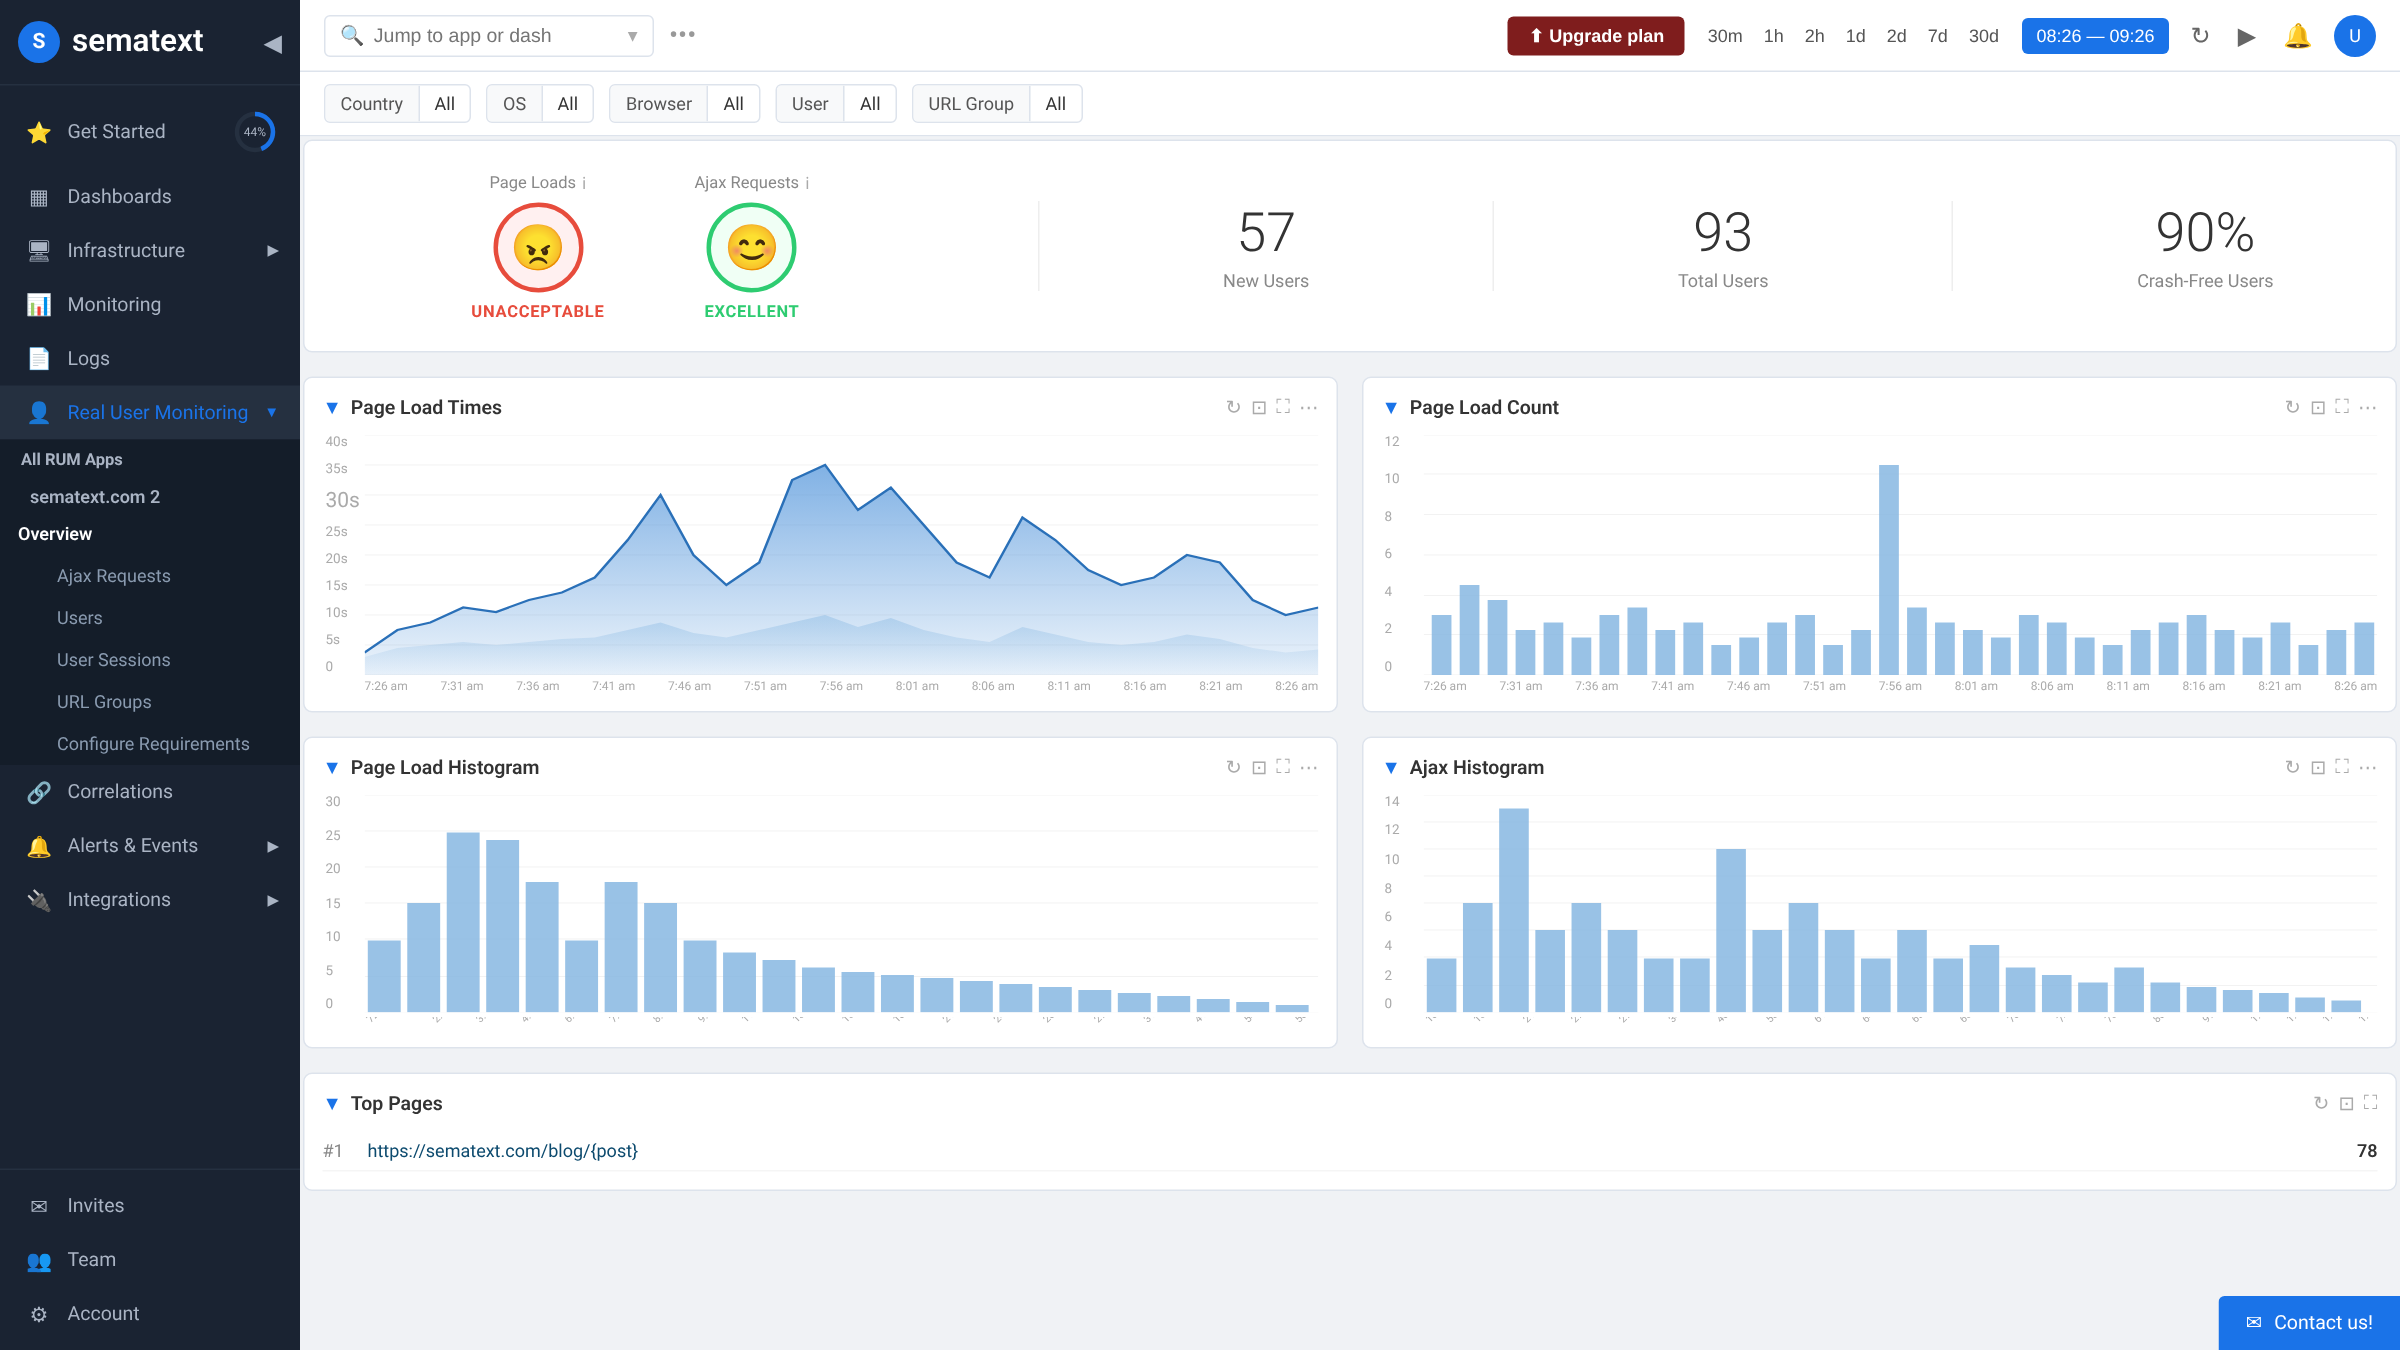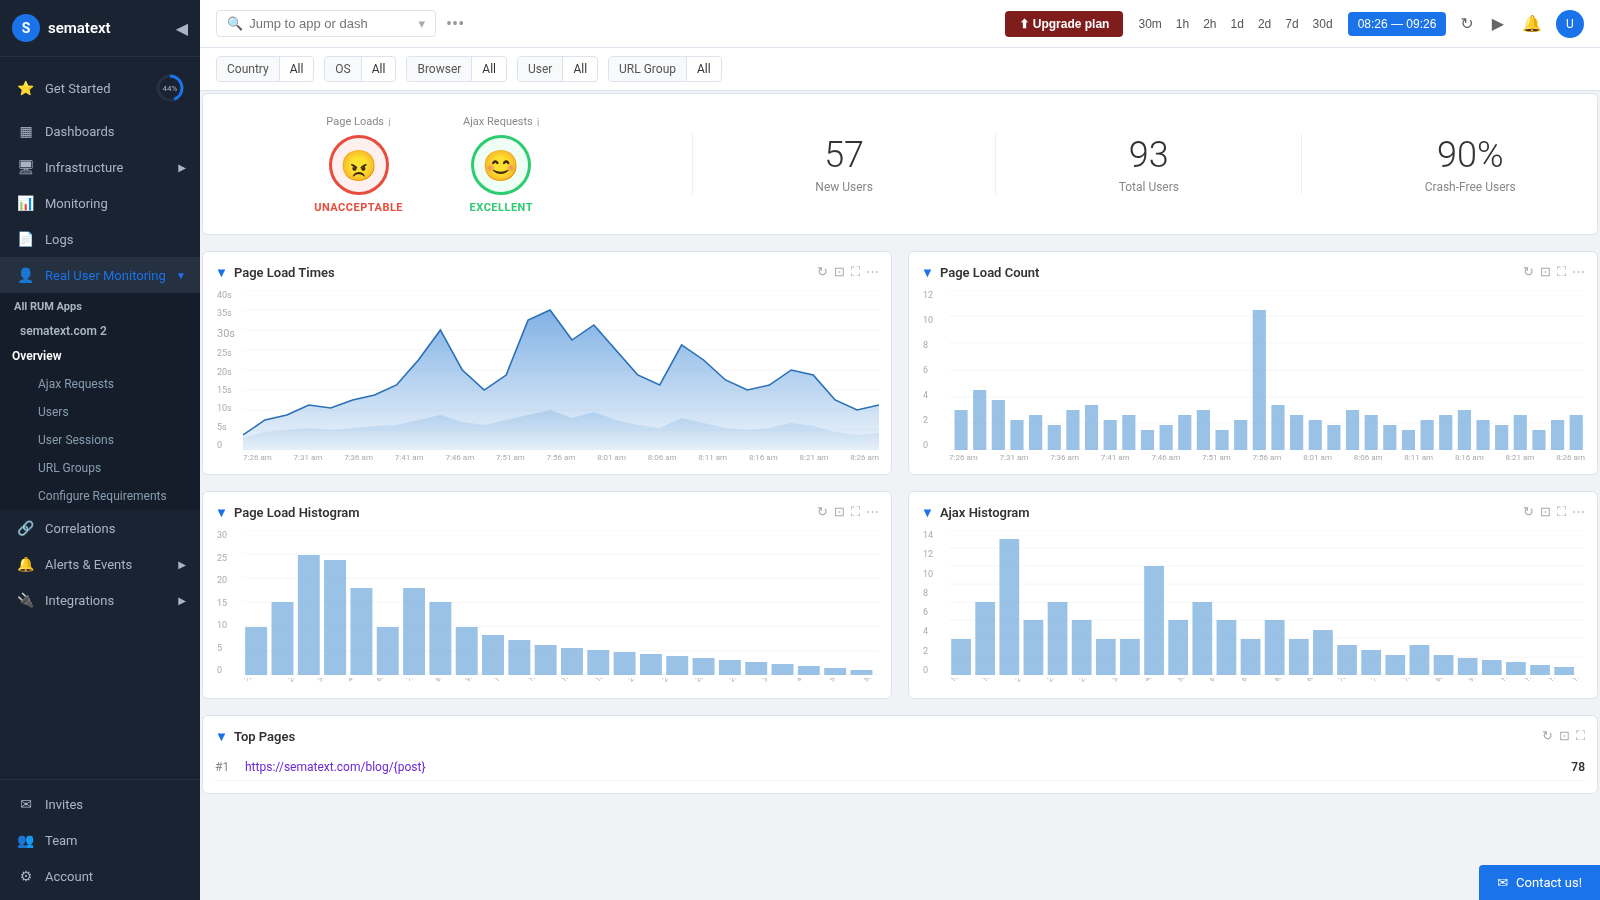--- a/index.html
+++ b/index.html
@@ -3,21 +3,21 @@
   <meta charset="utf-8">
   <style>
     * { box-sizing: border-box; margin: 0; padding: 0; }
     body { font-family: -apple-system, BlinkMacSystemFont, 'Segoe UI', Roboto, sans-serif; background: #f0f2f5; display: flex; height: 900px; overflow: hidden; font-size: 13px; }
 
     
     #sidebar {
       width: 200px; min-width: 200px; background: #1a2332; color: #aab4c4; display: flex; flex-direction: column; height: 900px; overflow-y: auto; position: relative;
     }
     .sidebar-logo { display: flex; align-items: center; padding: 14px 12px; border-bottom: 1px solid #253040; }
-    .logo-text { color: #fff; font-size: 15px; font-weight: 600; margin-left: 8px; }
+    .logo-text { color: #fff; font-size: 21px; font-weight: 600; margin-left: 8px; }
     .sidebar-collapse-btn { margin-left: auto; color: #aab4c4; cursor: pointer; font-size: 16px; }
 
     .sidebar-nav { flex: 1; padding: 6px 0; }
     .nav-item { display: flex; align-items: center; padding: 9px 14px; cursor: pointer; color: #aab4c4; font-size: 13px; border-left: 3px solid transparent; }
     .nav-item.active { color: #fff; background: #253040; }
     .nav-item .nav-icon { width: 18px; height: 18px; margin-right: 10px; display: flex; align-items: center; justify-content: center; font-size: 14px; flex-shrink: 0; }
     .nav-item .chevron { margin-left: auto; font-size: 10px; }
 
     .sub-nav { background: #141d29; }
     .sub-nav-item { display: flex; align-items: center; padding: 7px 14px 7px 38px; cursor: pointer; color: #8a9bb0; font-size: 12px; }
@@ -86,21 +86,21 @@
     
     svg.chart { width: 100%; height: 100%; }
 
     
     .top-pages-card { background: #fff; border-radius: 6px; border: 1px solid #dde3ec; padding: 12px; }
     .top-pages-header { display: flex; align-items: center; margin-bottom: 10px; }
     .top-pages-nav { display: flex; justify-content: space-between; align-items: center; padding: 4px 0 8px; border-bottom: 1px solid #eee; margin-bottom: 8px; }
     .top-pages-nav-btn { color: #888; font-size: 12px; cursor: pointer; }
     .page-row { display: flex; align-items: center; padding: 6px 0; border-bottom: 1px solid #f5f5f5; font-size: 12px; }
     .page-num { color: #888; width: 30px; }
-    .page-url { color: #6d28d9; flex: 1; text-decoration: none; }
+    .page-url { color: #0c4a6e; flex: 1; text-decoration: none; }
     .page-count { color: #333; font-weight: 600; width: 40px; text-align: right; }
 
     
     .contact-us-btn { position: fixed; bottom: 0; right: 0; background: #1a73e8; color: #fff; padding: 10px 18px; font-size: 13px; display: flex; align-items: center; gap: 8px; cursor: pointer; border-radius: 4px 0 0 0; z-index: 100; }
 
     .chart-wrap { position: relative; padding-left: 28px; }
 
     .rum-active { color: #1a73e8 !important; }
   </style>
 </head>
@@ -308,21 +308,21 @@
             <span class="chart-action-btn">↻</span>
             <span class="chart-action-btn">⊡</span>
             <span class="chart-action-btn">⛶</span>
             <span class="chart-action-btn">⋯</span>
           </div>
         </div>
         <div class="chart-wrap">
           <div style="position:absolute;left:0;top:0;height:160px;display:flex;flex-direction:column;justify-content:space-between;padding:0 2px;">
             <span style="font-size:9px;color:#aaa;">40s</span>
             <span style="font-size:9px;color:#aaa;">35s</span>
-            <span style="font-size:11px;color:#aaa;">30s</span>
+            <span style="font-size:14px;color:#aaa;">30s</span>
             <span style="font-size:9px;color:#aaa;">25s</span>
             <span style="font-size:9px;color:#aaa;">20s</span>
             <span style="font-size:9px;color:#aaa;">15s</span>
             <span style="font-size:9px;color:#aaa;">10s</span>
             <span style="font-size:9px;color:#aaa;">5s</span>
             <span style="font-size:9px;color:#aaa;">0</span>
           </div>
           <div class="chart-area">
             <svg class="chart" viewBox="0 0 580 160" preserveAspectRatio="none">
               <defs>

